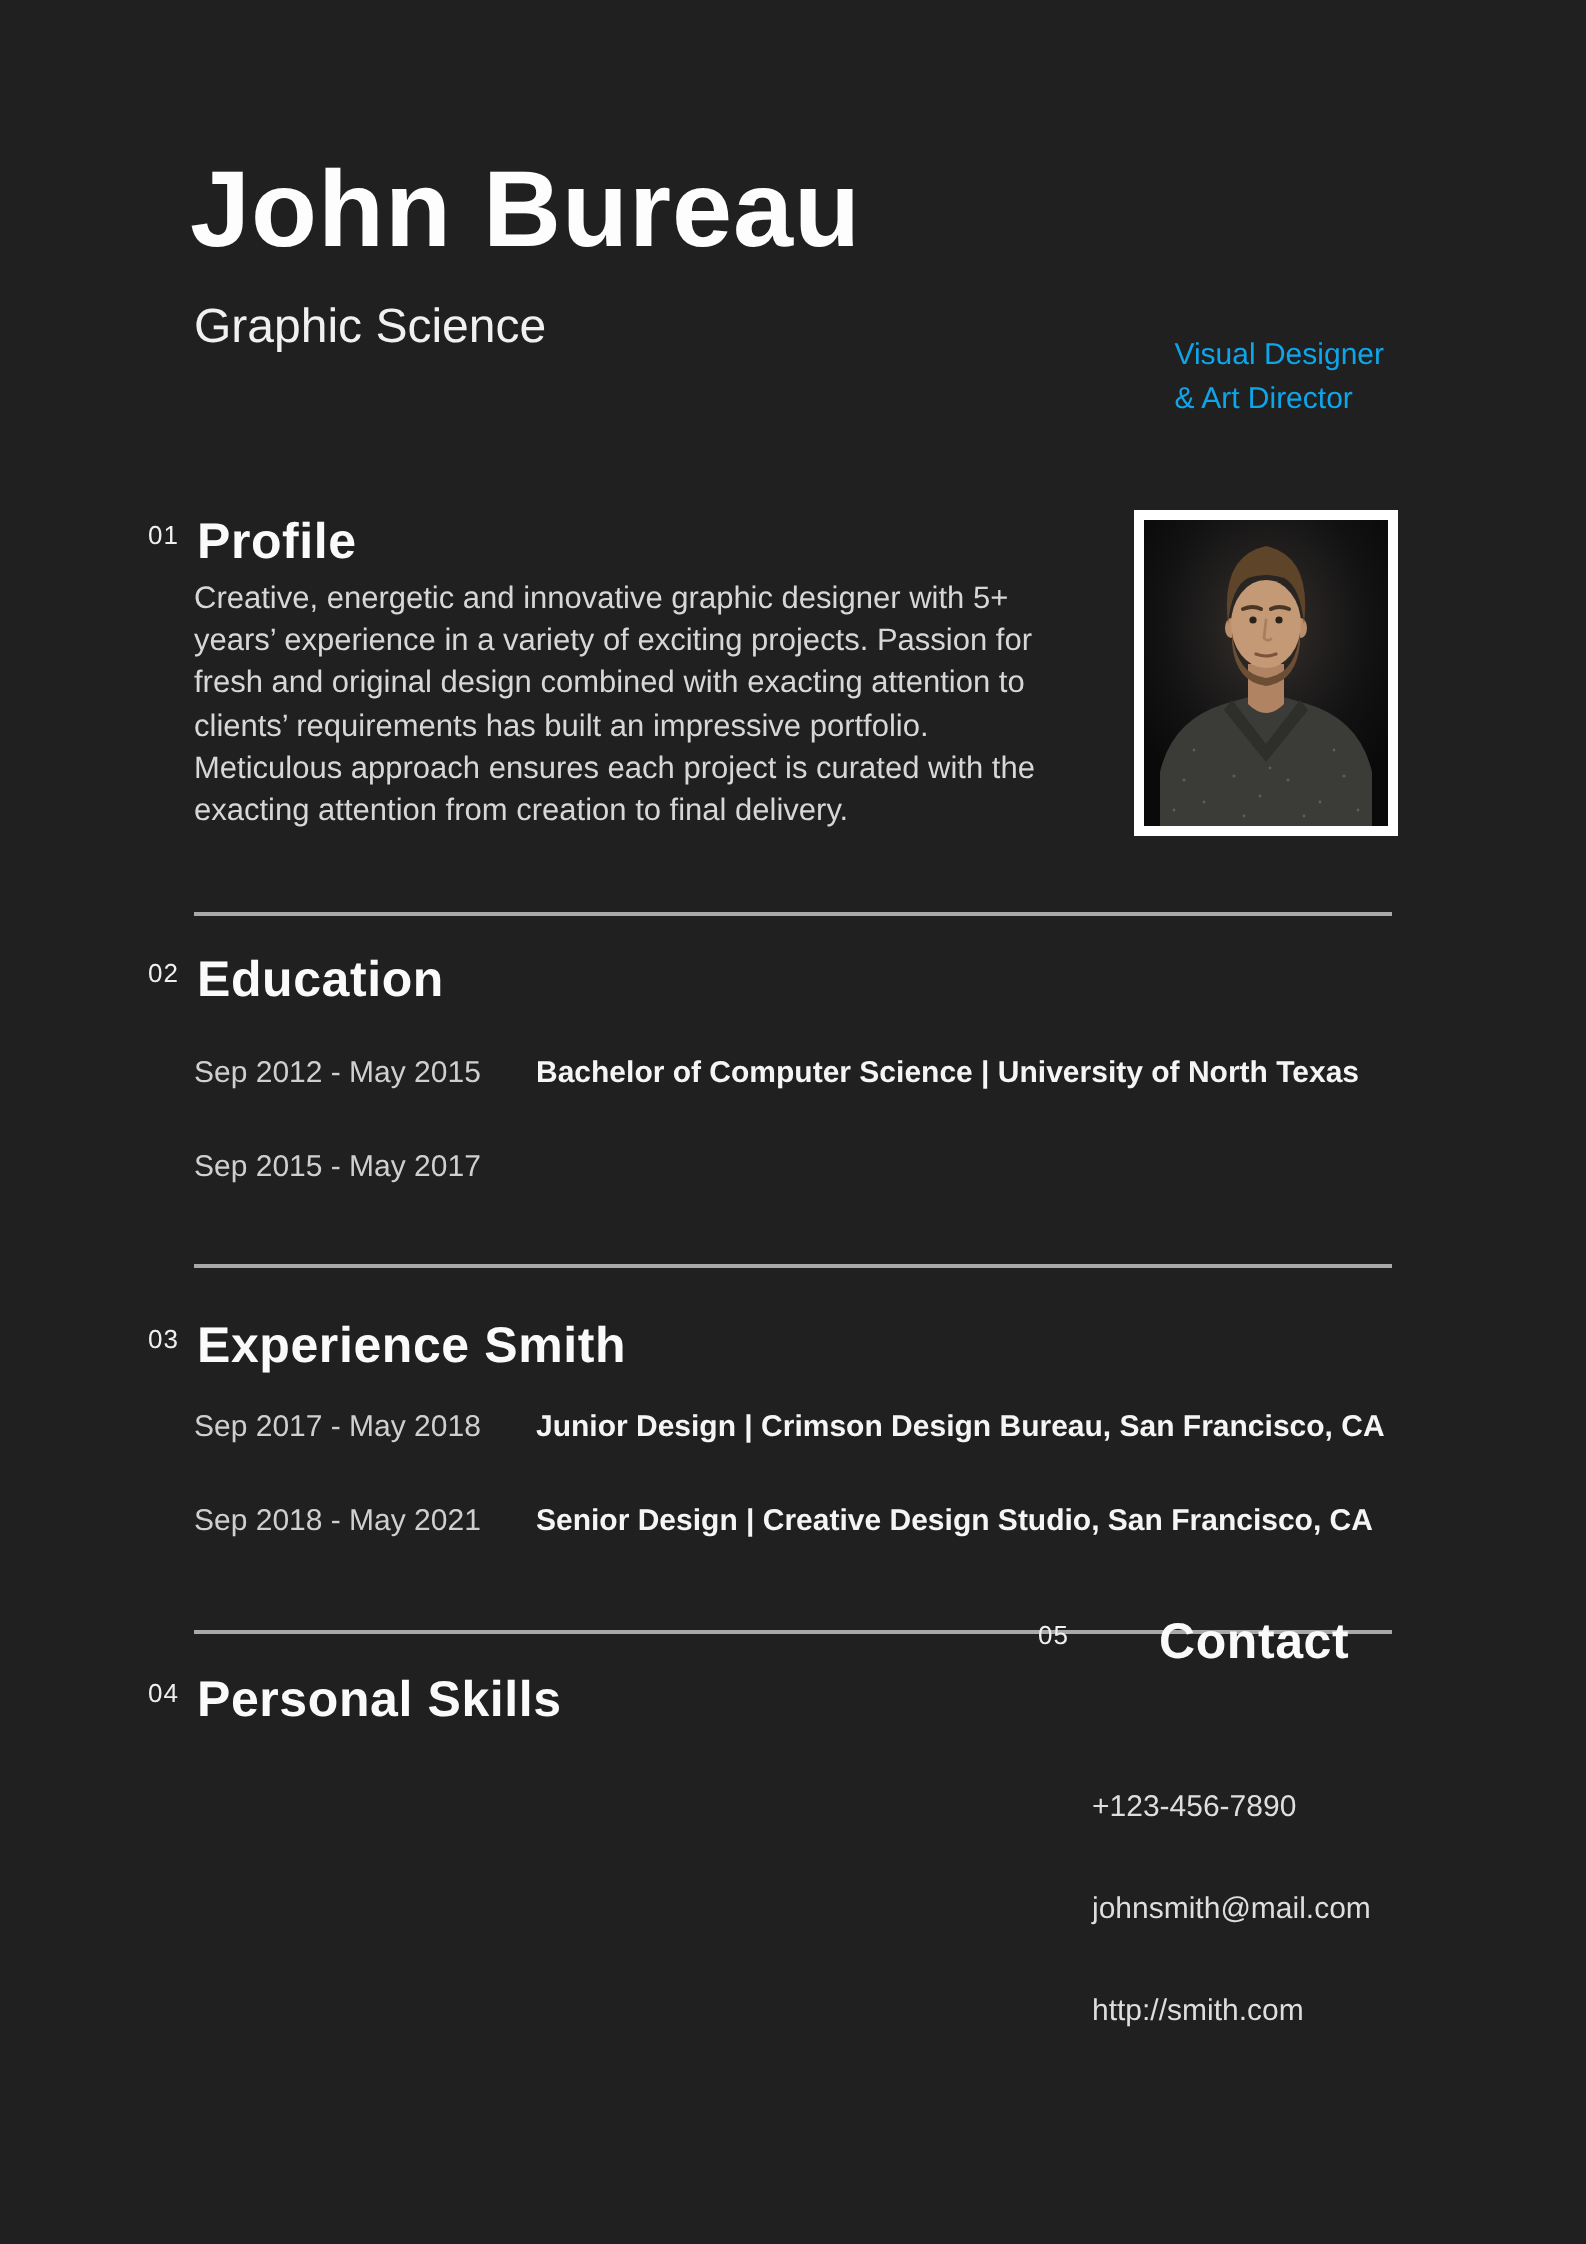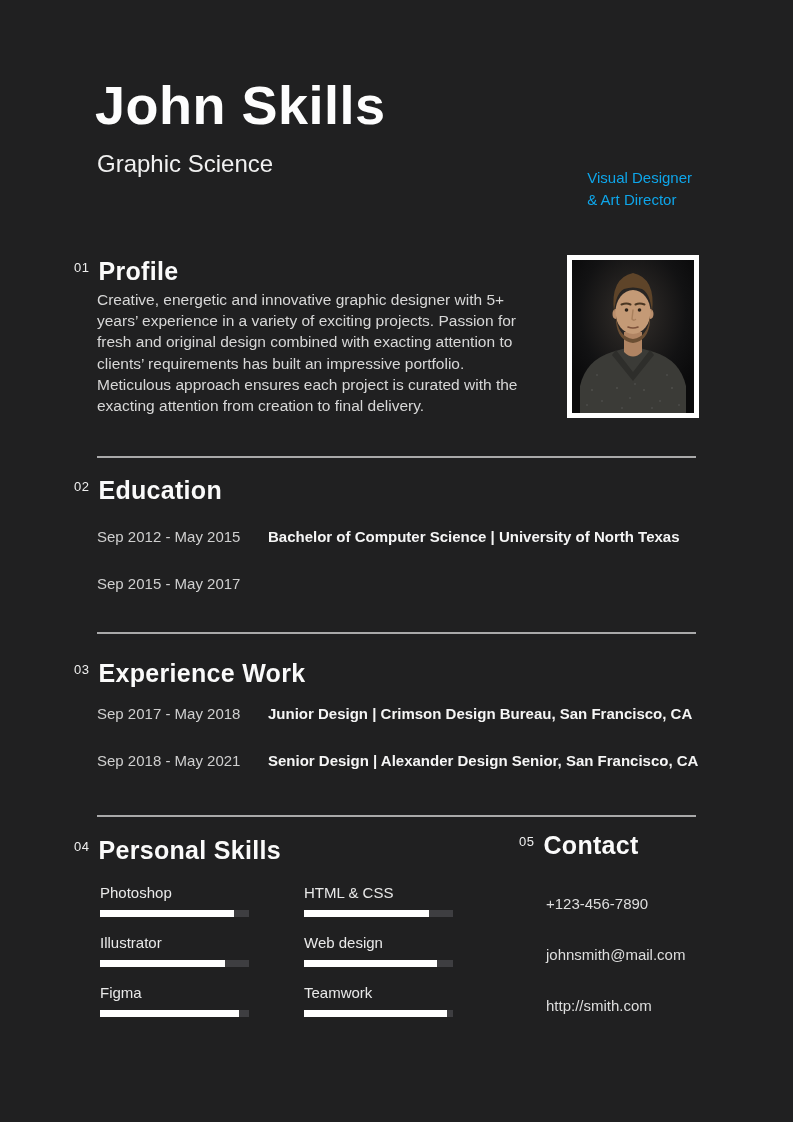--- a/index.html
+++ b/index.html
@@ -36,39 +36,39 @@
   .edu-head { left:74px; top:477px; }
   .edu-rows { left:97px; top:528px; }
   .exp-head { left:74px; top:660px; }
   .exp-rows { left:97px; top:705px; }
 
   .row { display:flex; align-items:baseline; margin-bottom:30px; font-size:15px; }
   .row-dates { flex:none; width:155px; color:#cfcfcf; font-weight:400; }
   .row-desc { margin-left:16px; font-weight:700; color:#f5f5f5; }
 
   .skills-head { left:74px; top:837px; }
-  .contact-head { left:519px; top:832px; }
+  .contact-head { left:519px; top:808px;gap:36px; }
 
   .skills-col { width:150px; }
   .skills-col-1 { left:100px; top:884px; }
   .skills-col-2 { left:304px; top:884px; }
   .skill { margin-bottom:17px; }
   .skill-label { font-size:15px; color:#e9e9e9; }
   .skill-track { margin-top:9px; width:149px; height:7px; background:#3e3e41; }
   .skill-fill { height:100%; background:#ffffff; }
 
   .contact-list { left:546px; top:895px; }
   .contact-item { font-size:15px; line-height:18px; color:#dedede; margin-bottom:33px; text-decoration:none; display:block; }
 </style>
 </head>
 <body>
 
 <div class="abs" style="inset:0;">
 
-  <h1 class="abs name">John Skills</h1>
+  <h1 class="abs name">John Bureau</h1>
   <div class="abs subtitle">Graphic Science</div>
   <div class="abs tagline">
     <div>Visual Designer</div>
     <div>&amp; Art Director</div>
   </div>
 
   <div class="abs sec-head profile-head">
     <span class="sec-num">01</span>
     <span class="sec-title">Profile</span>
   </div>
@@ -140,81 +140,41 @@
     </div>
     <div class="row">
       <span class="row-dates">Sep 2015 - May 2017</span>
     </div>
   </div>
 
   <div class="abs divider hr-2"></div>
 
   <div class="abs sec-head exp-head">
     <span class="sec-num">03</span>
-    <span class="sec-title">Experience Work</span>
+    <span class="sec-title">Experience Smith</span>
   </div>
   <div class="abs exp-rows">
     <div class="row">
       <span class="row-dates">Sep 2017 - May 2018</span>
       <span class="row-desc">Junior Design | Crimson Design Bureau, San Francisco, CA</span>
     </div>
     <div class="row">
       <span class="row-dates">Sep 2018 - May 2021</span>
-      <span class="row-desc">Senior Design | Alexander Design Senior, San Francisco, CA</span>
+      <span class="row-desc">Senior Design | Creative Design Studio, San Francisco, CA</span>
     </div>
   </div>
 
   <div class="abs divider hr-3"></div>
 
   <div class="abs sec-head skills-head">
     <span class="sec-num">04</span>
     <span class="sec-title">Personal Skills</span>
   </div>
 
-  <div class="abs skills-col skills-col-1">
-    <div class="skill">
-      <div class="skill-label">Photoshop</div>
-      <div class="skill-track">
-          <div class="skill-fill" style="width: 90%;"></div>
-        </div>
-    </div>
-    <div class="skill">
-      <div class="skill-label">Illustrator</div>
-      <div class="skill-track">
-          <div class="skill-fill" style="width: 84%;"></div>
-        </div>
-    </div>
-    <div class="skill">
-      <div class="skill-label">Figma</div>
-      <div class="skill-track">
-          <div class="skill-fill" style="width: 93%;"></div>
-        </div>
-    </div>
-  </div>
 
-  <div class="abs skills-col skills-col-2">
-    <div class="skill">
-      <div class="skill-label">HTML &amp; CSS</div>
-      <div class="skill-track">
-          <div class="skill-fill" style="width: 84%;"></div>
-        </div>
-    </div>
-    <div class="skill">
-      <div class="skill-label">Web design</div>
-      <div class="skill-track">
-          <div class="skill-fill" style="width: 89%;"></div>
-        </div>
-    </div>
-    <div class="skill">
-      <div class="skill-label">Teamwork</div>
-      <div class="skill-track">
-          <div class="skill-fill" style="width: 96%;"></div>
-        </div>
-    </div>
-  </div>
 
   <div class="abs sec-head contact-head">
     <span class="sec-num">05</span>
     <span class="sec-title">Contact</span>
   </div>
   <div class="abs contact-list">
     <a class="contact-item">+123-456-7890</a>
     <a class="contact-item">johnsmith@mail.com</a>
     <a class="contact-item">http://smith.com</a>
   </div>

